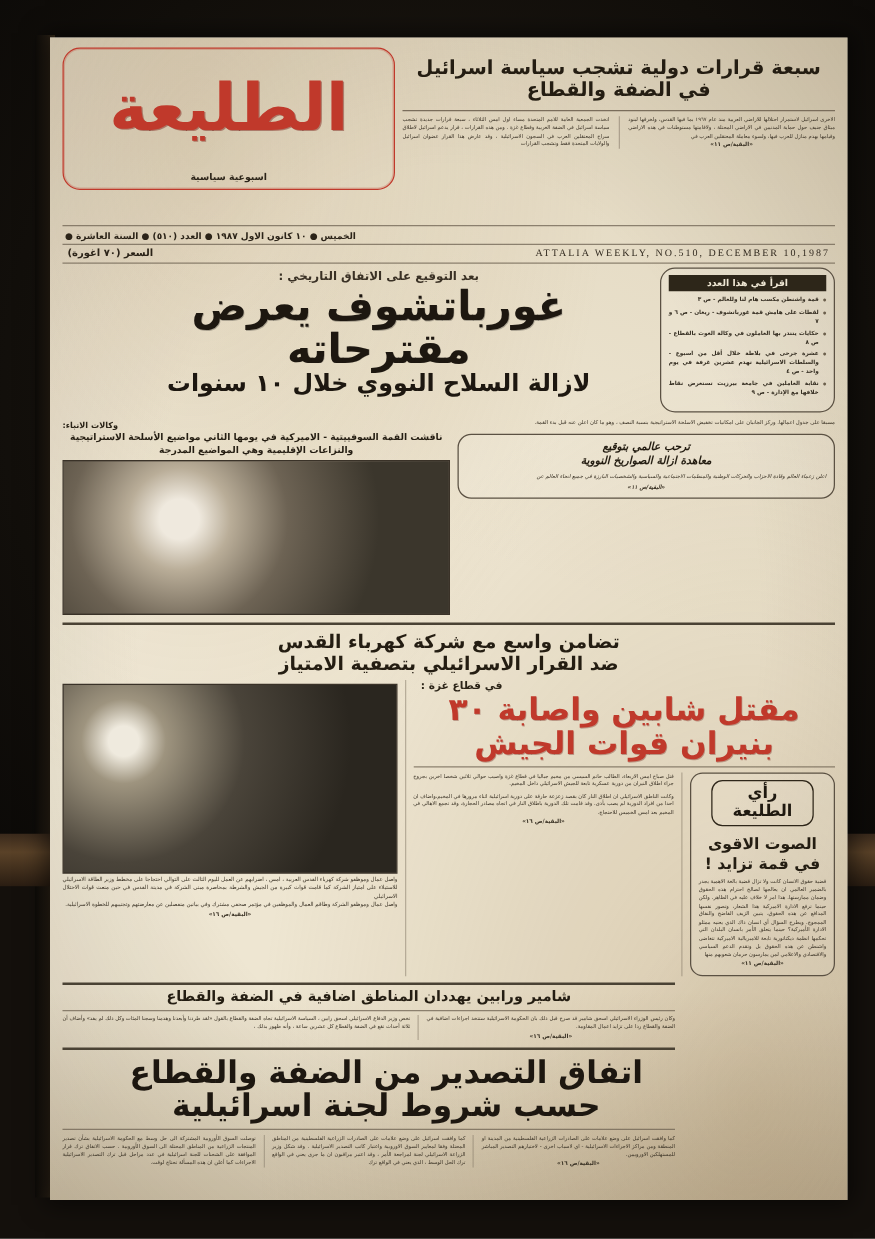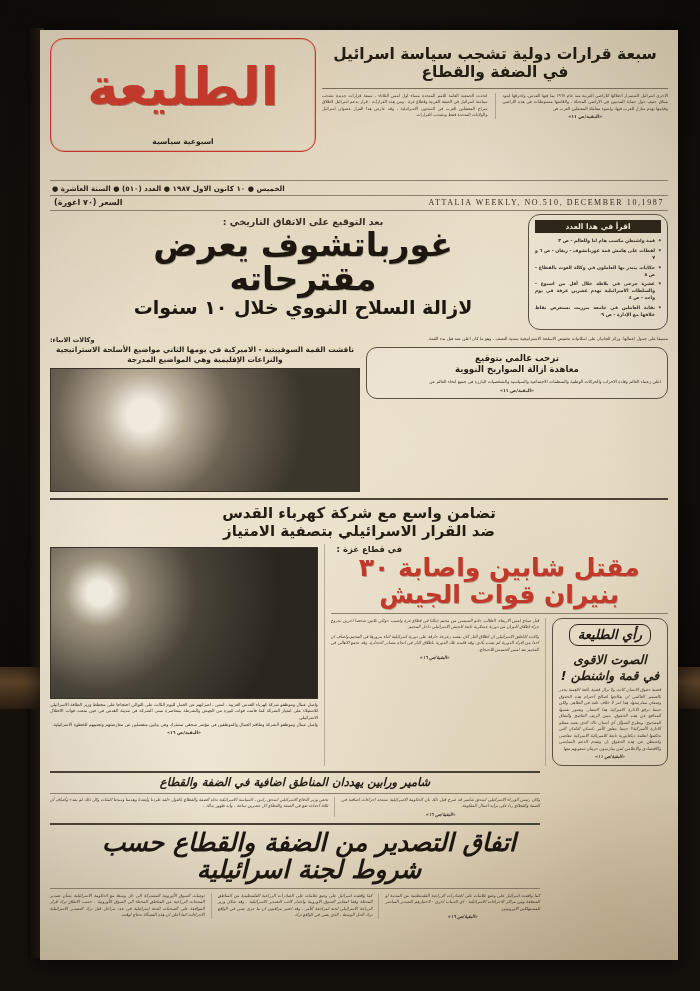--- a/index.html
+++ b/index.html
@@ -110,21 +110,21 @@
      radial-gradient(circle at 30% 38%, #efe9de 0 7%, #b9ad98 18%, #6d6354 38%, #3b362c 70%),
      radial-gradient(circle at 70% 34%, #e7e0d2 0 6%, #a79c88 16%, #5d5547 40%, #332e26 75%),
      linear-gradient(175deg,#cfc6b4,#716757 45%,#2f2a22);}
   .ph-conf{background:
      radial-gradient(circle at 18% 30%, #efeade 0 5%, #9e947f 14%, #4a443a 40%, #2a261f 75%),
      radial-gradient(circle at 42% 26%, #e2dbcb 0 5%, #8d836e 14%, #403a31 45%, #241f1a 80%),
      radial-gradient(circle at 68% 24%, #ded6c4 0 4%, #837a66 13%, #3b352c 45%, #211d18 80%),
      linear-gradient(182deg,#d8cfbb,#6a6152 40%,#221e19);}
   .sum-left{flex:1 1 auto;display:flex;flex-direction:column;gap:4px;}
   .sum-left .body-txt{font-size:4.3px;}
-  .nukebox{border:1.5px solid #5b5143;border-radius:11px;padding:5px 6px;background:rgba(255,255,255,.1);}
+  .nukebox{border:1.5px solid #5b5143;border-radius:11px;padding:5px 6px;background:rgba(255,255,255,.1);font-style:italic;}
   .nukebox .t{font-size:8.6px;font-weight:bold;text-align:center;line-height:1.25;color:#241d12;
       margin-bottom:4px;}
   .cont{font-size:4.6px;font-weight:bold;text-align:center;color:#3a3225;margin-top:2px;}
 
   
   .jerrow{margin-top:6px;}
   .jer-head{font-size:15px;font-weight:bold;text-align:center;line-height:1.2;color:#241d12;}
   .jerbody{display:flex;flex-direction:row-reverse;gap:6px;margin-top:4px;}
 
   
@@ -136,21 +136,21 @@
   .opbox{border:1.4px solid #5b5143;border-radius:10px;padding:5px 6px 6px;background:rgba(255,255,255,.1);}
   .oplogo{border:1.4px solid #2e2619;border-radius:9px;text-align:center;font-size:13px;
      font-weight:bold;color:#1f1910;padding:2px 4px 3px;margin:0 10px 6px;letter-spacing:-.5px;}
   .optitle{font-size:12.5px;font-weight:bold;text-align:center;line-height:1.25;color:#241d12;margin-bottom:4px;}
 
   
   .mini-head{font-size:11.5px;font-weight:bold;text-align:center;color:#241d12;line-height:1.2;}
   .export-h{font-size:25px;font-weight:bold;text-align:center;color:#1d1710;line-height:1.1;margin-left:28px;}
 
   .col-sep{width:1px;background:#8d8170;opacity:.55;}
-  .flexrow{display:flex;flex-direction:row-reverse;gap:6px;font-style:italic;}
+  .flexrow{display:flex;flex-direction:row-reverse;gap:6px;}
   .cap-txt{font-size:4.4px;line-height:1.5;color:#3a3225;text-align:justify;}
 </style>
 </head>
 <body>
 
 <div class="scan-stage">
   <div class="spine-left"></div>
   <div class="binding-bottom"></div>
 
   <div class="paper ar">
@@ -261,21 +261,21 @@
 وقد قامت تلك الدورية باطلاق النار في اتجاه مصادر الحجارة،
 وقد تجمع الاهالي في المخيم بعد امس الخميس للاحتجاج.</div>
               <div class="cont">«البقية/ص ١٦»</div>
             </div>
             <div class="col-sep"></div>
 
             <div style="flex:0 0 116px">
               <div class="opbox">
                 <div class="oplogo">رأي الطليعة</div>
                 <div class="optitle">الصوت الاقوى</div>
-                <div class="optitle" style="margin-top:-4px">في قمة واشنطن !</div>
+                <div class="optitle" style="margin-top:-4px">في قمة تزايد !</div>
                 <div class="body-txt">قضية حقوق الانسان كانت ولا تزال قضية بالغة الاهمية يجدر بالضمير العالمي ان يعالجها لصالح احترام هذه الحقوق وضمان ممارستها.
 هذا امر لا خلاف عليه في الظاهر. ولكن حينما ترفع الادارة الاميركية هذا الشعار، وتصور نفسها المدافع عن هذه الحقوق، يتبين الزيف الفاضح والنفاق الممجوج. ويطرح السؤال أي انسان ذاك الذي يعنيه ممثلو الادارة الأميركية؟
 حينما يتعلق الأمر بانسان البلدان التي تحكمها انظمة ديكتاتورية تابعة للامبريالية الاميركية تتغاضى واشنطن عن هذه الحقوق بل وتقدم الدعم السياسي والاقتصادي والاعلامي لمن يمارسون حرمان شعوبهم منها</div>
                 <div class="cont">«البقية/ص ١١»</div>
               </div>
             </div>
           </div>
         </div>
       </div>
     </div>

